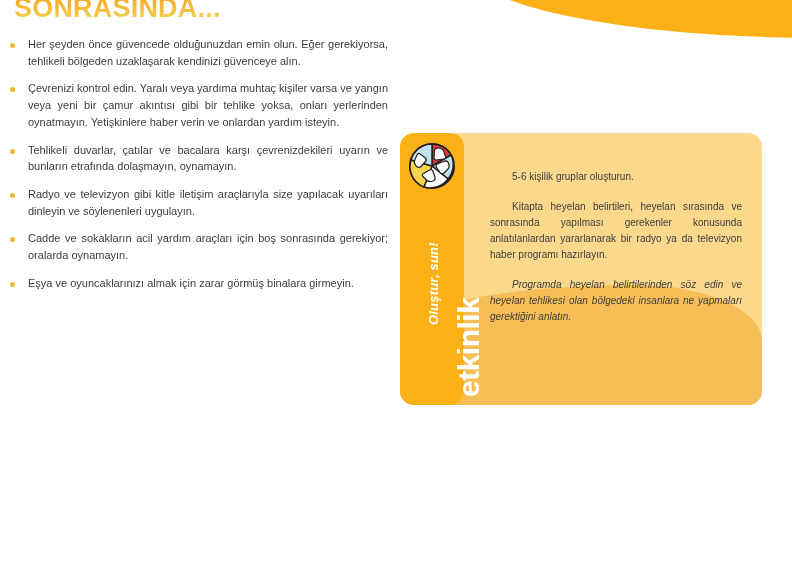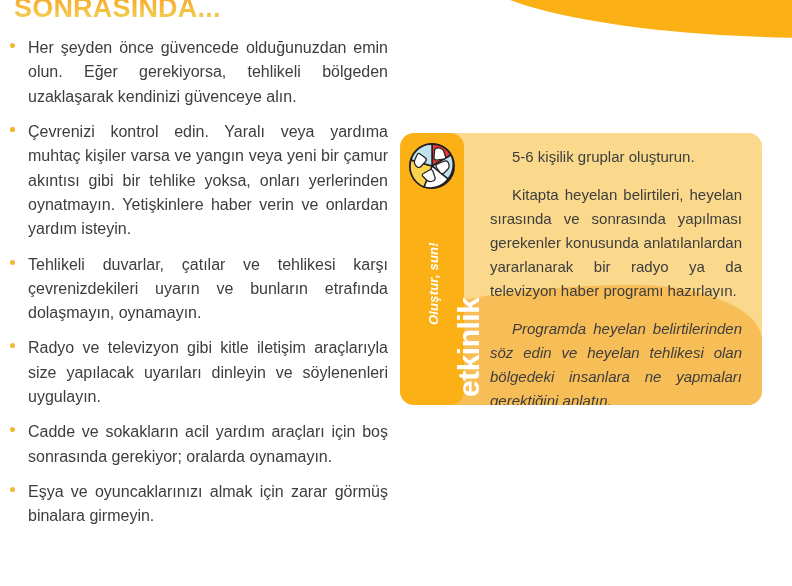--- a/index.html
+++ b/index.html
@@ -61,21 +61,21 @@
     top: 36px;
     width: 388px;
     margin: 0;
     padding: 0;
     list-style: none;
   }
   .bullet-item {
     position: relative;
     padding-left: 28px;
     margin-bottom: 11px;
-    font-size: 16px;
+    font-size: 11px;
     line-height: 1.52;
     color: #3d3d3d;
     text-align: justify;
     text-justify: inter-word;
   }
   .bullet-item:last-child { margin-bottom: 18px; }
   .bullet-dot {
     position: absolute;
     left: 10px;
     top: 7px;
@@ -151,25 +151,25 @@
     top: 130px;
     transform: rotate(-90deg);
     font-size: 13px;
     font-style: italic;
     font-weight: bold;
     letter-spacing: .2px;
   }
   #activity-text {
     position: absolute;
     left: 90px;
-    top: 12px;
+    top: 36px;
     width: 252px;
     z-index: 5;
     color: #3d3d3d;
-    font-size: 15px;
+    font-size: 10px;
     line-height: 1.6;
   }
   #activity-text p {
     margin: 0 0 14px 0;
     text-indent: 22px;
     text-align: justify;
     text-justify: inter-word;
   }
   #activity-text p:last-child { margin-bottom: 16px; font-style: italic; }
   #activity-text p.no-justify { text-align: left; }
@@ -180,21 +180,21 @@
 <div id="top-banner">
   <span class="banner-label">3</span>
 </div>
 
 <div id="page-title">SONRASINDA...</div>
 
 <ul id="bullet-list">
     <li class="bullet-item"><span class="bullet-dot"></span><span>Her şeyden önce güvencede olduğunuzdan emin olun. Eğer gerekiyorsa, tehlikeli bölgeden uzaklaşarak kendinizi güvenceye alın.</span></li>
     <li class="bullet-item"><span class="bullet-dot"></span></li>
     <li class="bullet-item"><span class="bullet-dot"></span><span>Çevrenizi kontrol edin. Yaralı veya yardıma muhtaç kişiler varsa ve yangın veya yeni bir çamur akıntısı gibi bir tehlike yoksa, onları yerlerinden oynatmayın. Yetişkinlere haber verin ve onlardan yardım isteyin.</span></li>
-    <li class="bullet-item"><span class="bullet-dot"></span><span>Tehlikeli duvarlar, çatılar ve tehlikesi karşı çevrenizdekileri uyarın ve bunların etrafında dolaşmayın, oynamayın.</span></li>
+    <li class="bullet-item"><span class="bullet-dot"></span><span>Tehlikeli duvarlar, çatılar ve bacalara karşı çevrenizdekileri uyarın ve bunların etrafında dolaşmayın, oynamayın.</span></li>
     <li class="bullet-item"><span class="bullet-dot"></span><span>Radyo ve televizyon gibi kitle iletişim araçlarıyla size yapılacak uyarıları dinleyin ve söylenenleri uygulayın.</span></li>
     <li class="bullet-item"><span class="bullet-dot"></span><span>Cadde ve sokakların acil yardım araçları için boş sonrasında gerekiyor; oralarda oynamayın.</span></li>
     <li class="bullet-item"><span class="bullet-dot"></span><span>Eşya ve oyuncaklarınızı almak için zarar görmüş binalara girmeyin.</span></li>
   </ul>
 
 <div id="activity-box">
   <div id="activity-wave"></div>
 
   <div id="activity-sidebar">
     <svg id="activity-icon" viewBox="0 0 100 100">

